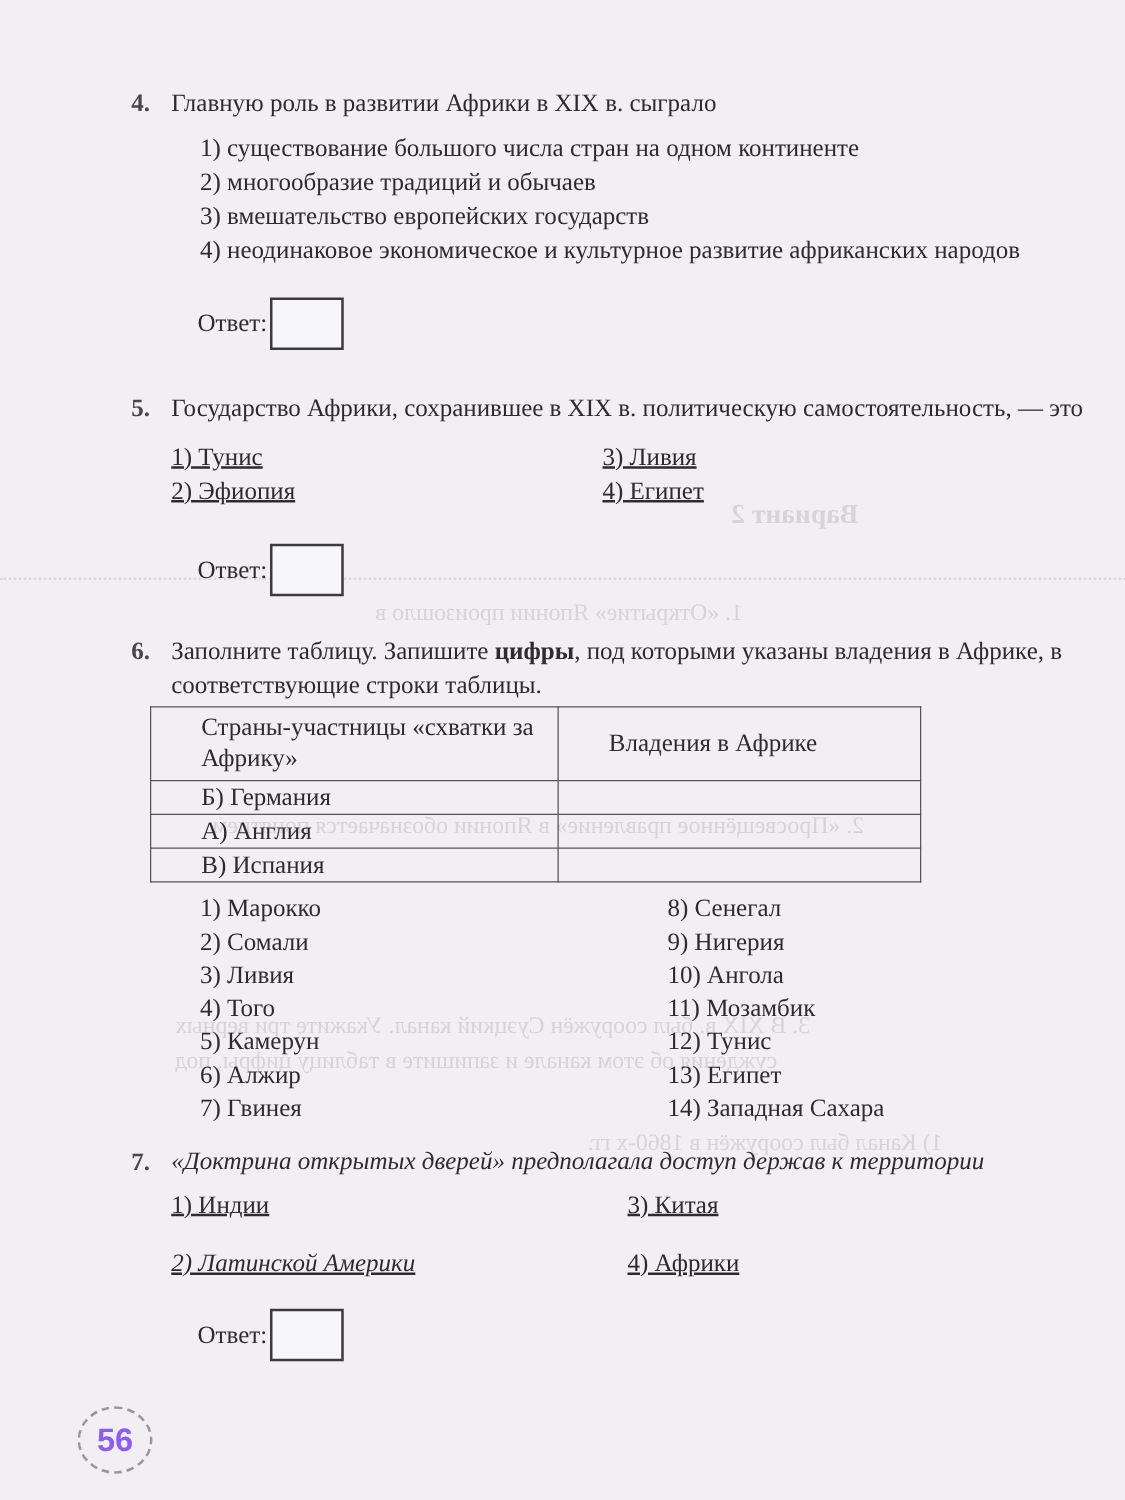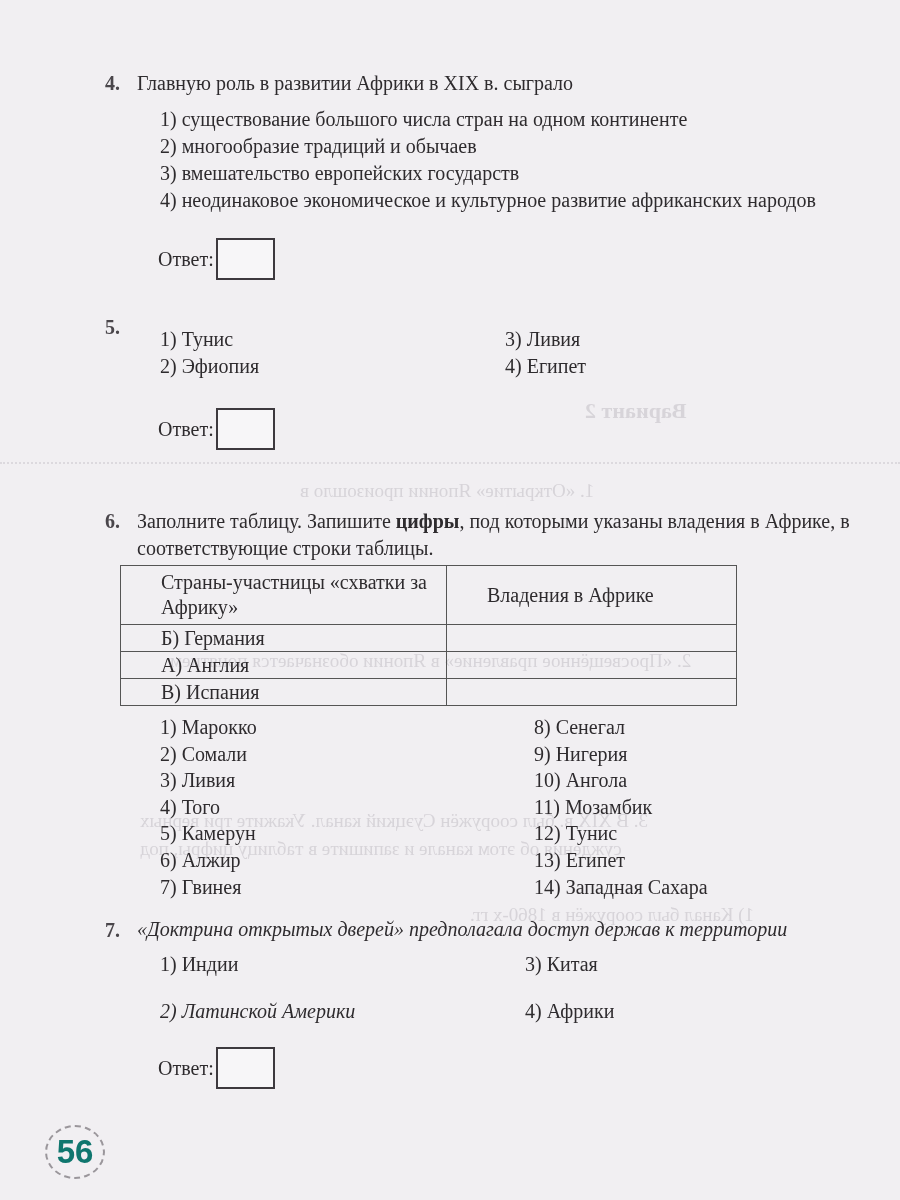--- a/index.html
+++ b/index.html
@@ -17,38 +17,38 @@
     }
     .dotline {
       position: absolute; left: 0; width: 900px; top: 462px;
       border-top: 2px dotted #dcd9de;
     }
     .q { position: absolute; left: 105px; right: 20px; font-size: 20px; line-height: 27px; }
     .qnum { position: absolute; left: 0; font-weight: bold; color: #4a464b; }
     .qtext { margin-left: 32px; }
     .opts { margin-left: 55px; }
     .opt { line-height: 27px; }
-    .two-col { display: grid; grid-template-columns: 345px auto; margin-left: 55px; }
+    .two-col { display: grid; grid-template-columns: 345px auto; margin-left: 32px; text-decoration: underline; }
     .answer { display: flex; align-items: center; margin-left: 53px; }
     .answer-box { width: 55px; height: 38px; border: 2px solid #3d393e; background: #f7f6f8; margin-left: 2px; }
     table.t6 {
       position: absolute; left: 120px; top: 565px; width: 617px;
       border-collapse: collapse; font-size: 20px;
     }
     table.t6 td, table.t6 th { border: 1.5px solid #555; padding: 0 0 0 40px; text-align: left; font-weight: normal; }
     table.t6 th { height: 58px; line-height: 25px; }
     table.t6 td { height: 26px; line-height: 26px; }
     table.t6 th.c2 { }
     .legend { position: absolute; left: 160px; top: 714px; display: grid; grid-template-columns: 374px auto; font-size: 20px; line-height: 26.6px; }
     .italic { font-style: italic; }
     .pagenum {
-      position: absolute; left: 45px; top: 1125px; width: 56px; height: 50px;
+      position: absolute; left: 62px; top: 1125px; width: 56px; height: 50px;
       border: 2px dashed #9a969b; border-radius: 50%;
       display: flex; align-items: center; justify-content: center;
-      font-family: "Liberation Sans", sans-serif; font-size: 33px; font-weight: bold; color: #0f766e;
+      font-family: "Liberation Sans", sans-serif; font-size: 26px; font-weight: bold; color: #8b5cf6;
     }
   </style>
 </head>
 <body>
 
 <div class="page">
 
   <div class="ghost" style="left:585px; top:398px; font-weight:bold; font-size:22px;">Вариант 2</div>
   <div class="ghost" style="left:300px; top:480px;">1.  «Открытие» Японии произошло в</div>
   <div class="ghost" style="left:170px; top:650px;">2.  «Просвещённое правление» в Японии обозначается понятием</div>
@@ -67,20 +67,21 @@
       <div class="opt" style="padding-left:32px; text-indent:-32px; width:690px;">4)  неодинаковое экономическое и культурное развитие африканских народов</div>
     </div>
     <div class="answer" style="margin-top:24px;">
       <span>Ответ:</span>
       <div class="answer-box"></div>
     </div>
   </div>
 
   <div class="q" style="top:314px;">
     <span class="qnum">5.</span>
+    <div class="qtext">Государство Африки, сохранившее в XIX в. политическую самостоятельность, — это</div>
     <div class="two-col" style="margin-top:12px;">
       <div class="opt">1)  Тунис</div>
       <div class="opt">3)  Ливия</div>
       <div class="opt">2)  Эфиопия</div>
       <div class="opt">4)  Египет</div>
     </div>
     <div class="answer" style="margin-top:28px;">
       <span>Ответ:</span>
       <div class="answer-box"></div>
     </div>

